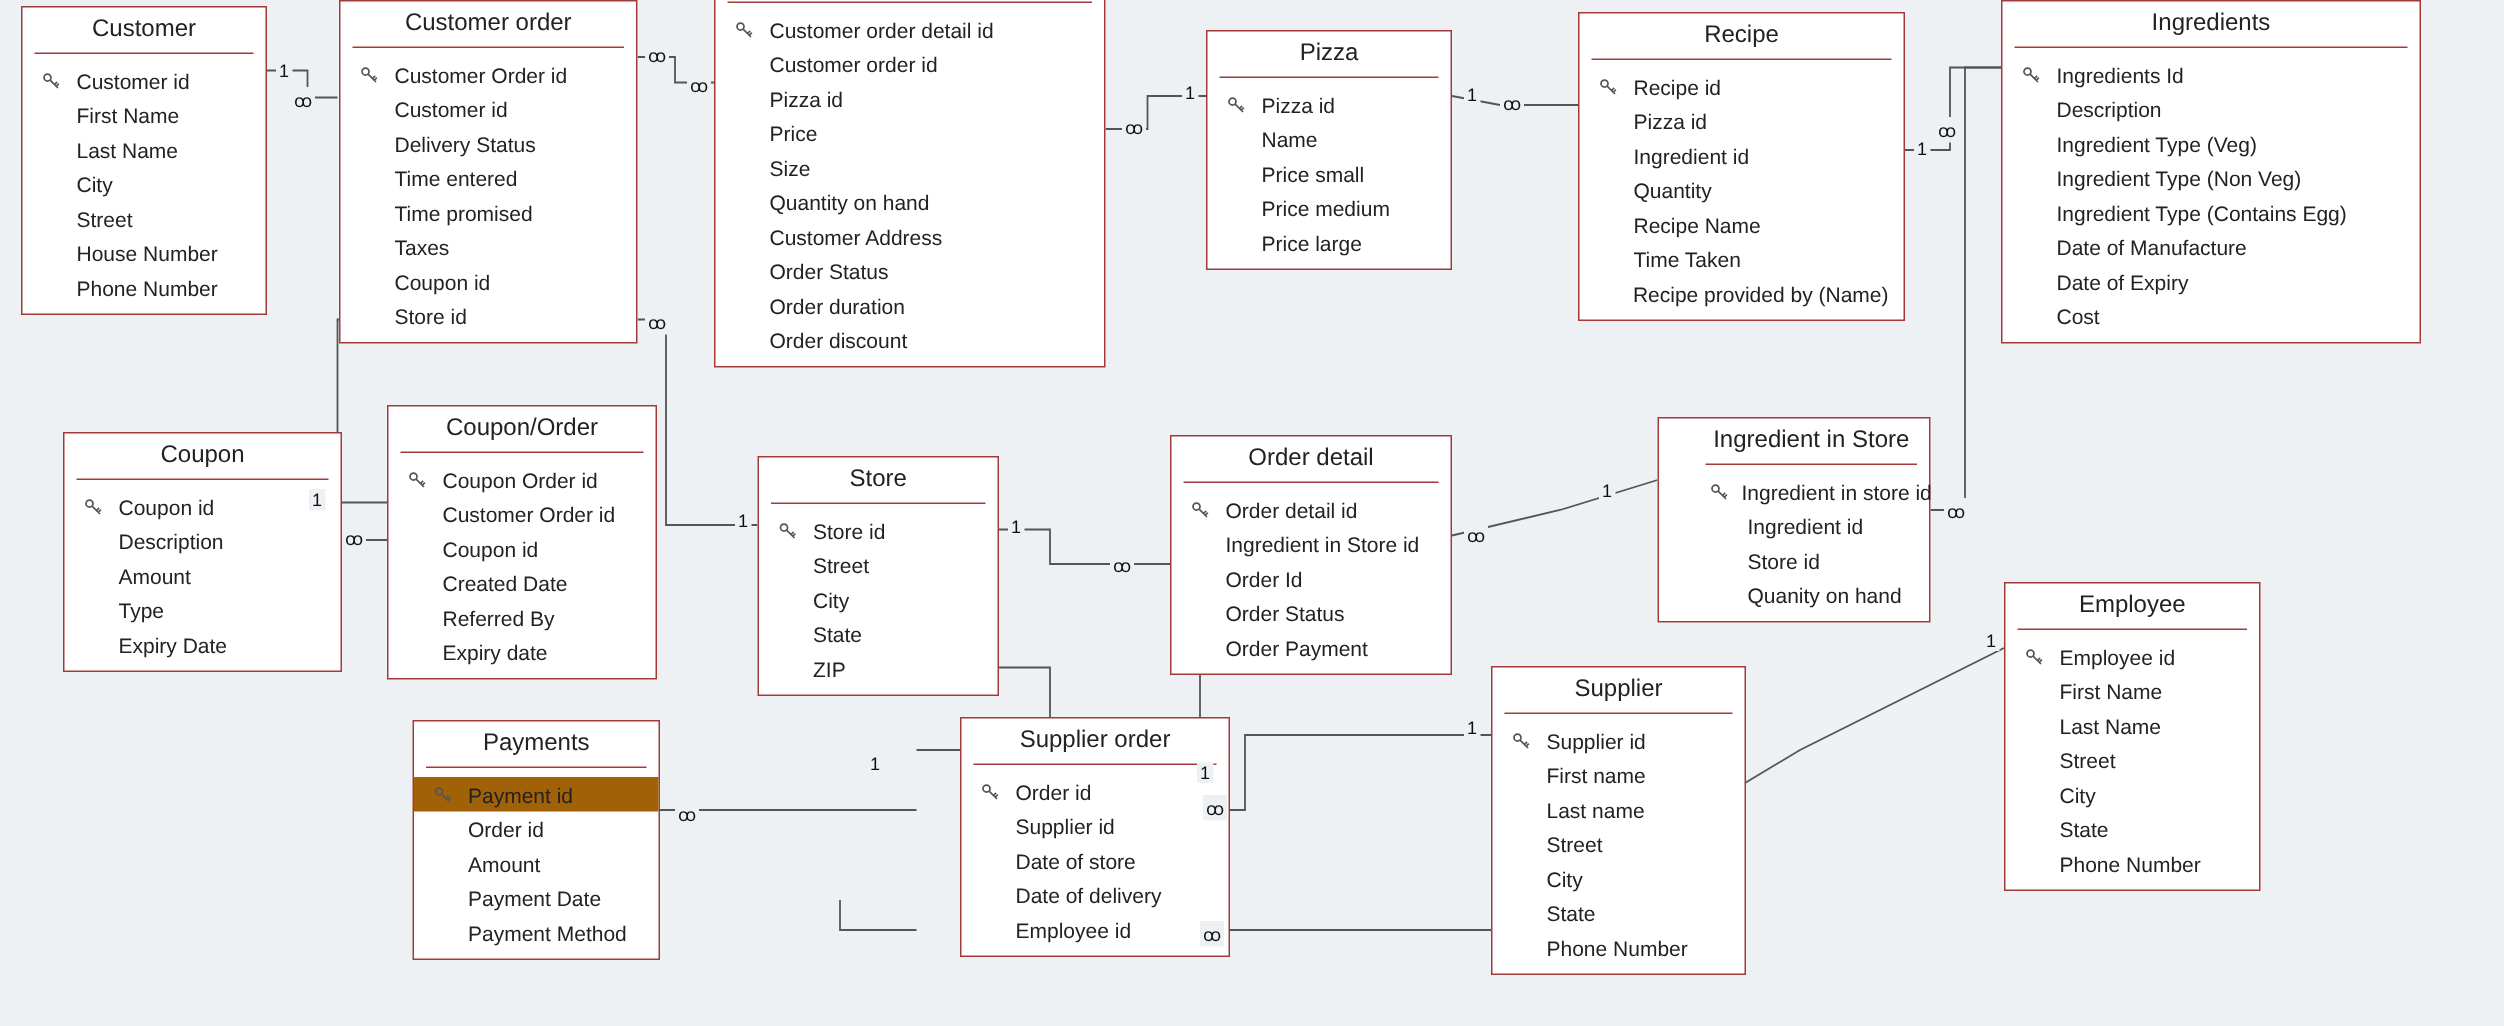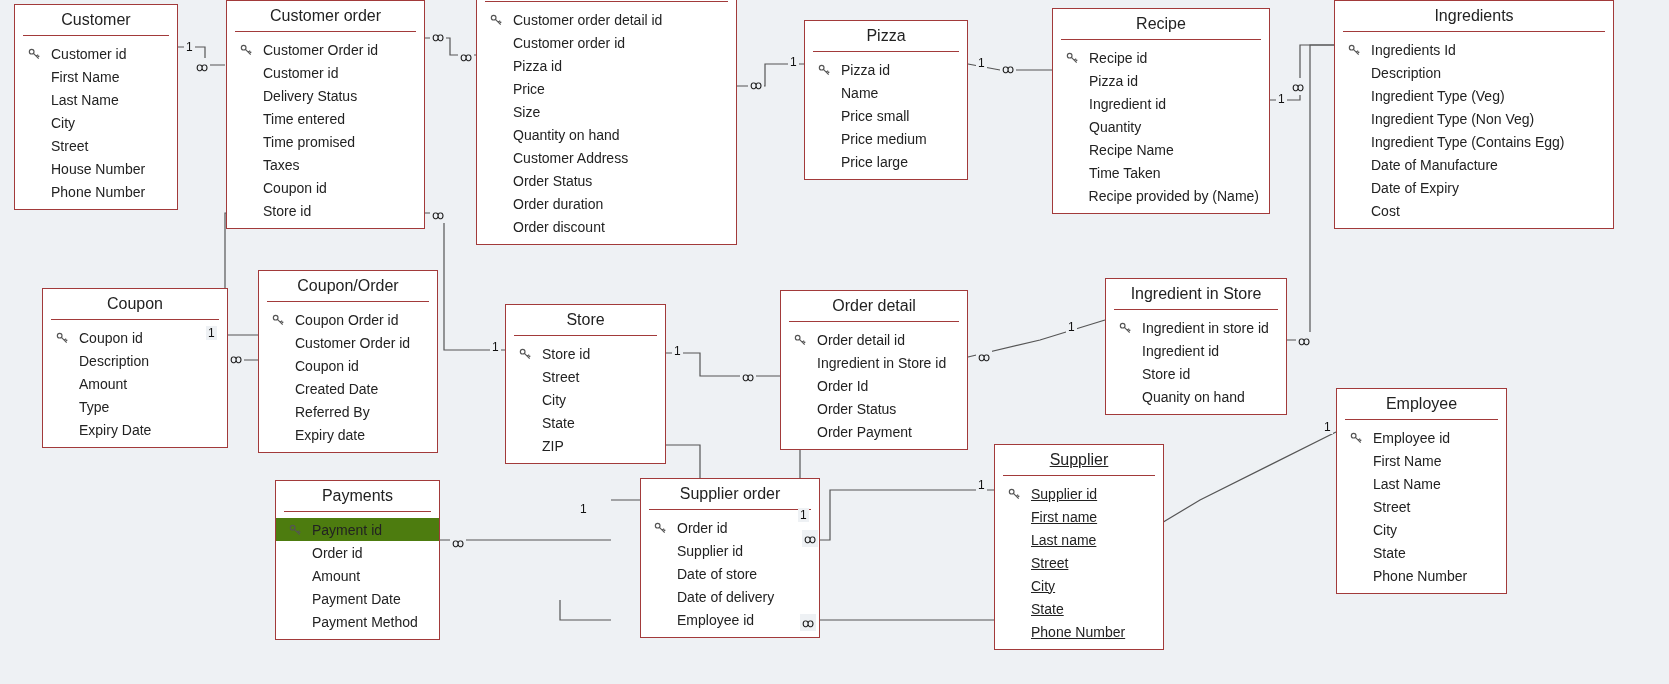--- a/index.html
+++ b/index.html
@@ -5,21 +5,21 @@
   html,body{margin:0;padding:0;background:#eef1f4;font-family:"Segoe UI",Arial,sans-serif;font-size:14px;color:#222;width:1669px;height:684px;overflow:hidden}
   #canvas{position:relative;width:1669px;height:684px}
   svg.wires{position:absolute;inset:0;width:1669px;height:684px;pointer-events:none}
   .entity{position:absolute;background:#fff;border:1px solid #a23a3a;box-sizing:border-box}
   .entity .title{text-align:center;font-size:16px;padding:6px 4px 6px 4px;color:#222}
   .entity .rule{height:1px;background:#a23a3a;margin:0 8px 4px 8px}
   .entity .rows{padding:2px 0 6px 0}
   .entity .row{display:flex;align-items:center;height:23px;padding:0 10px;gap:8px}
   .entity .row .keycell{width:18px;display:flex;justify-content:center;color:#555}
   .entity .row .lbl{white-space:nowrap}
-  .entity .row.selected{background:#4d7c0f}
+  .entity .row.selected{background:#a16207}
   .card-label{position:absolute;font-size:12px;color:#111;background:#eef1f4;padding:0 2px}
 </style>
 </head>
 <body>
 <div id="canvas">
 <svg class="wires">
   <g stroke="#555" stroke-width="1.2" fill="none">
 
     <polyline points="178,47 205,47 205,65 225,65"></polyline>
 
@@ -425,21 +425,21 @@
           <div class="row">
             <span class="keycell"></span>
             <span class="lbl">Order Status</span>
           </div>
           <div class="row">
             <span class="keycell"></span>
             <span class="lbl">Order Payment</span>
           </div>
         </div>
       </div>
-      <div class="entity" style="left: 1105px; width: 182px; top: 278px;">
+      <div class="entity" style="left: 1105px; width: 182px; top: 278px; padding-left: 23px;">
         <div class="title">Ingredient in Store</div>
         <div class="rule"></div>
         <div class="rows">
           <div class="row">
             <span class="keycell">
               <svg width="14" height="14" viewBox="0 0 24 24" fill="none" stroke="#555" stroke-width="2">
                 <circle cx="8" cy="8" r="4"></circle>
                 <path d="M11 11 L20 20 M16 16 L19 13 M18 18 L21 15"></path>
               </svg>
             </span>
@@ -514,21 +514,21 @@
           <div class="row">
             <span class="keycell"></span>
             <span class="lbl">Date of delivery</span>
           </div>
           <div class="row">
             <span class="keycell"></span>
             <span class="lbl">Employee id</span>
           </div>
         </div>
       </div>
-      <div class="entity" style="left: 994px; width: 170px; top: 444px; text-decoration: underline;">
+      <div class="entity" style="left: 994px; width: 170px; top: 444px;">
         <div class="title">Supplier</div>
         <div class="rule"></div>
         <div class="rows">
           <div class="row">
             <span class="keycell">
               <svg width="14" height="14" viewBox="0 0 24 24" fill="none" stroke="#555" stroke-width="2">
                 <circle cx="8" cy="8" r="4"></circle>
                 <path d="M11 11 L20 20 M16 16 L19 13 M18 18 L21 15"></path>
               </svg>
             </span>

